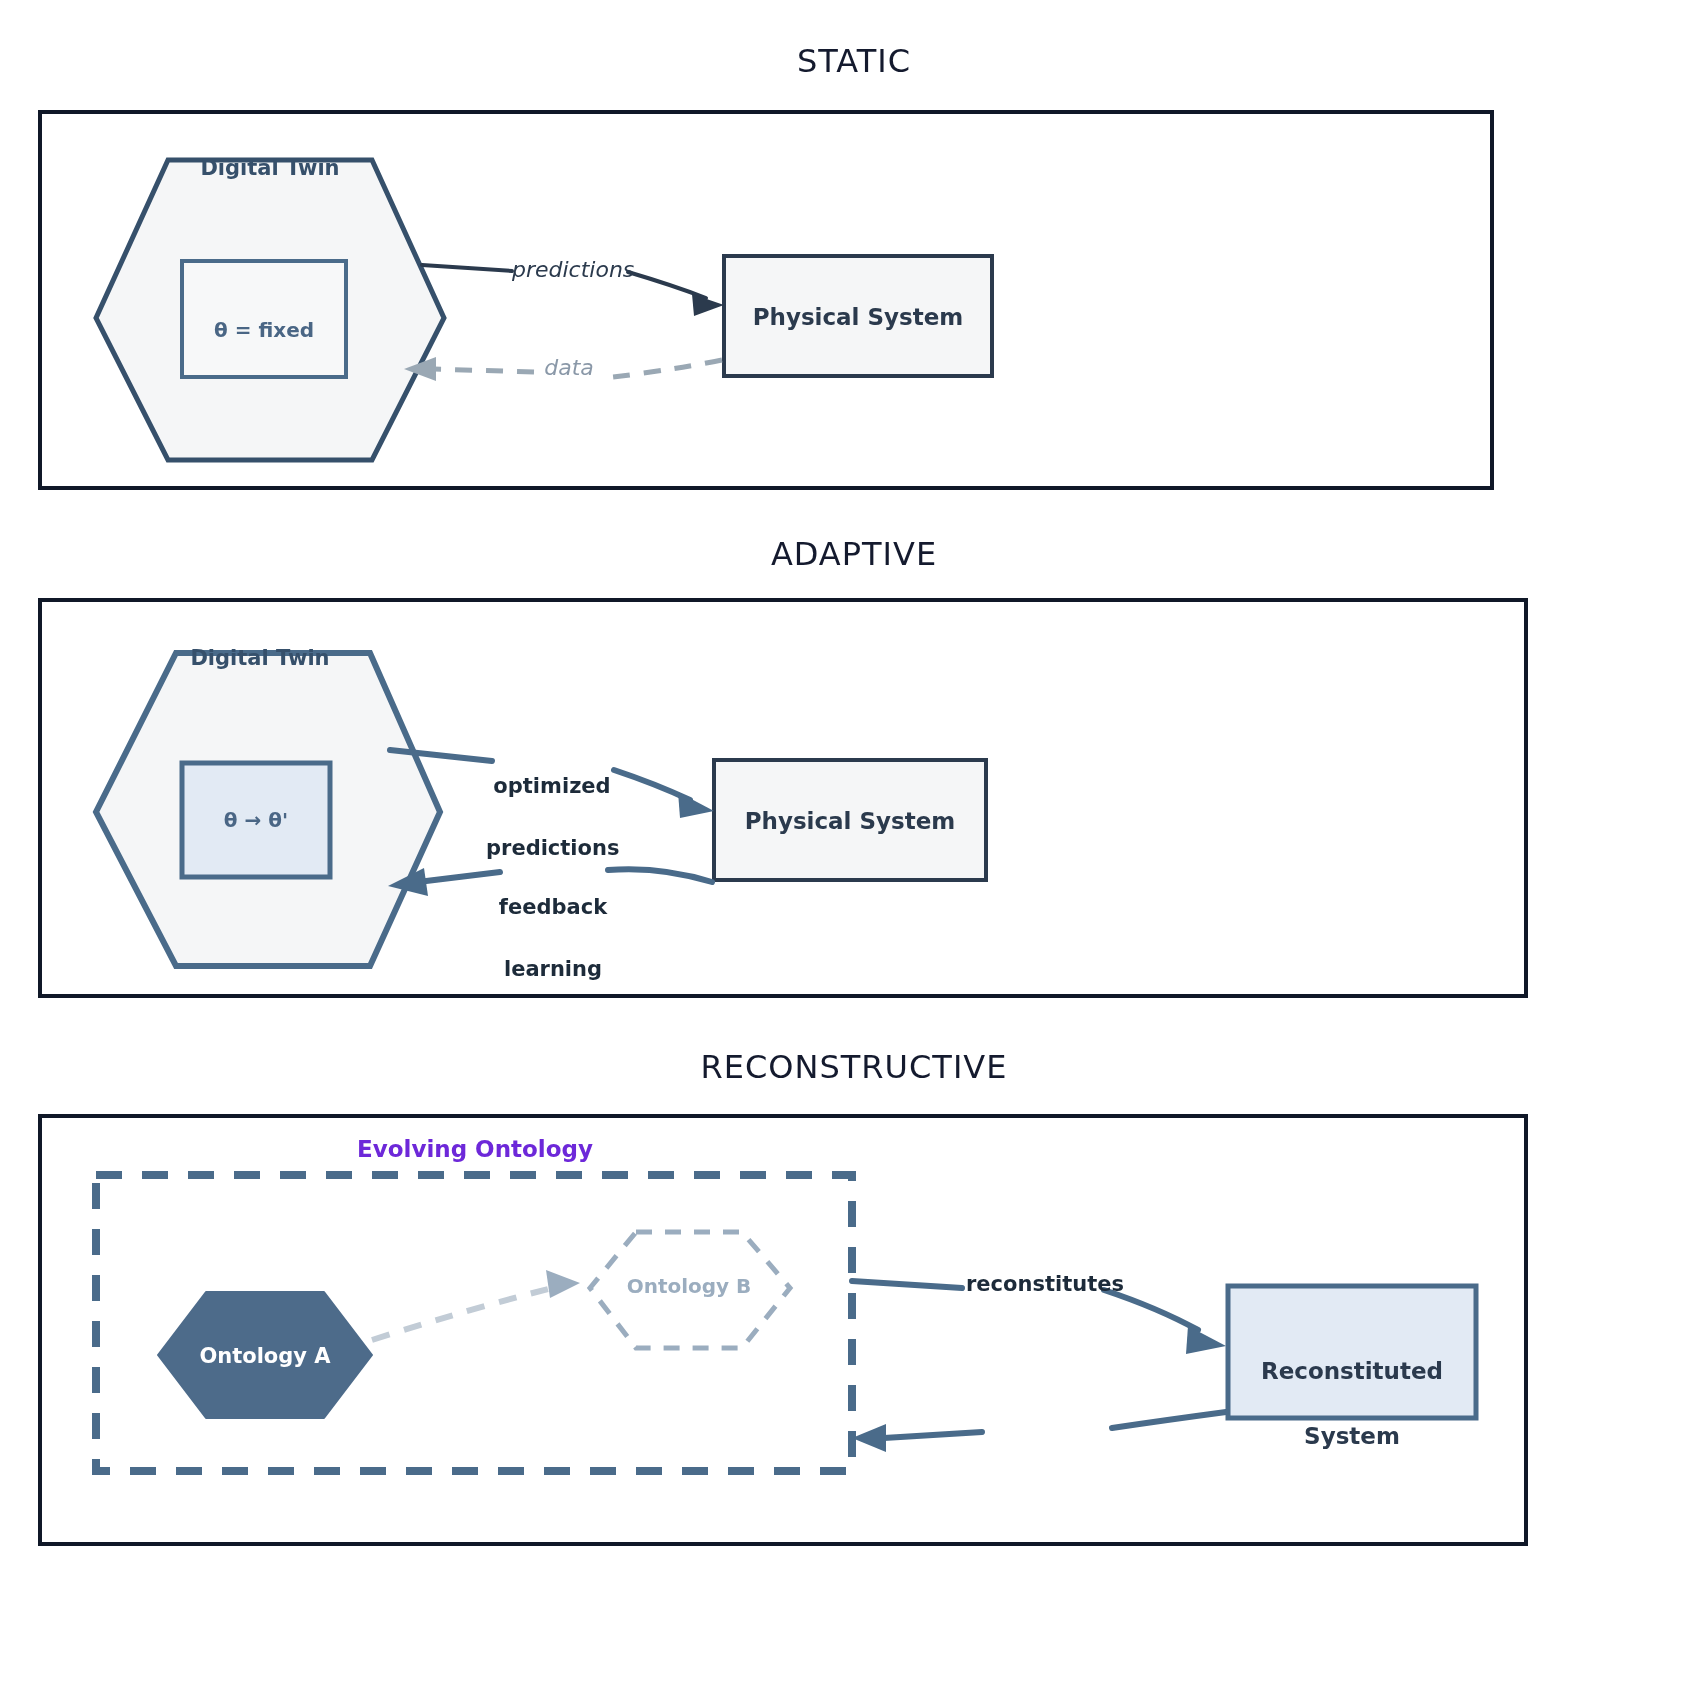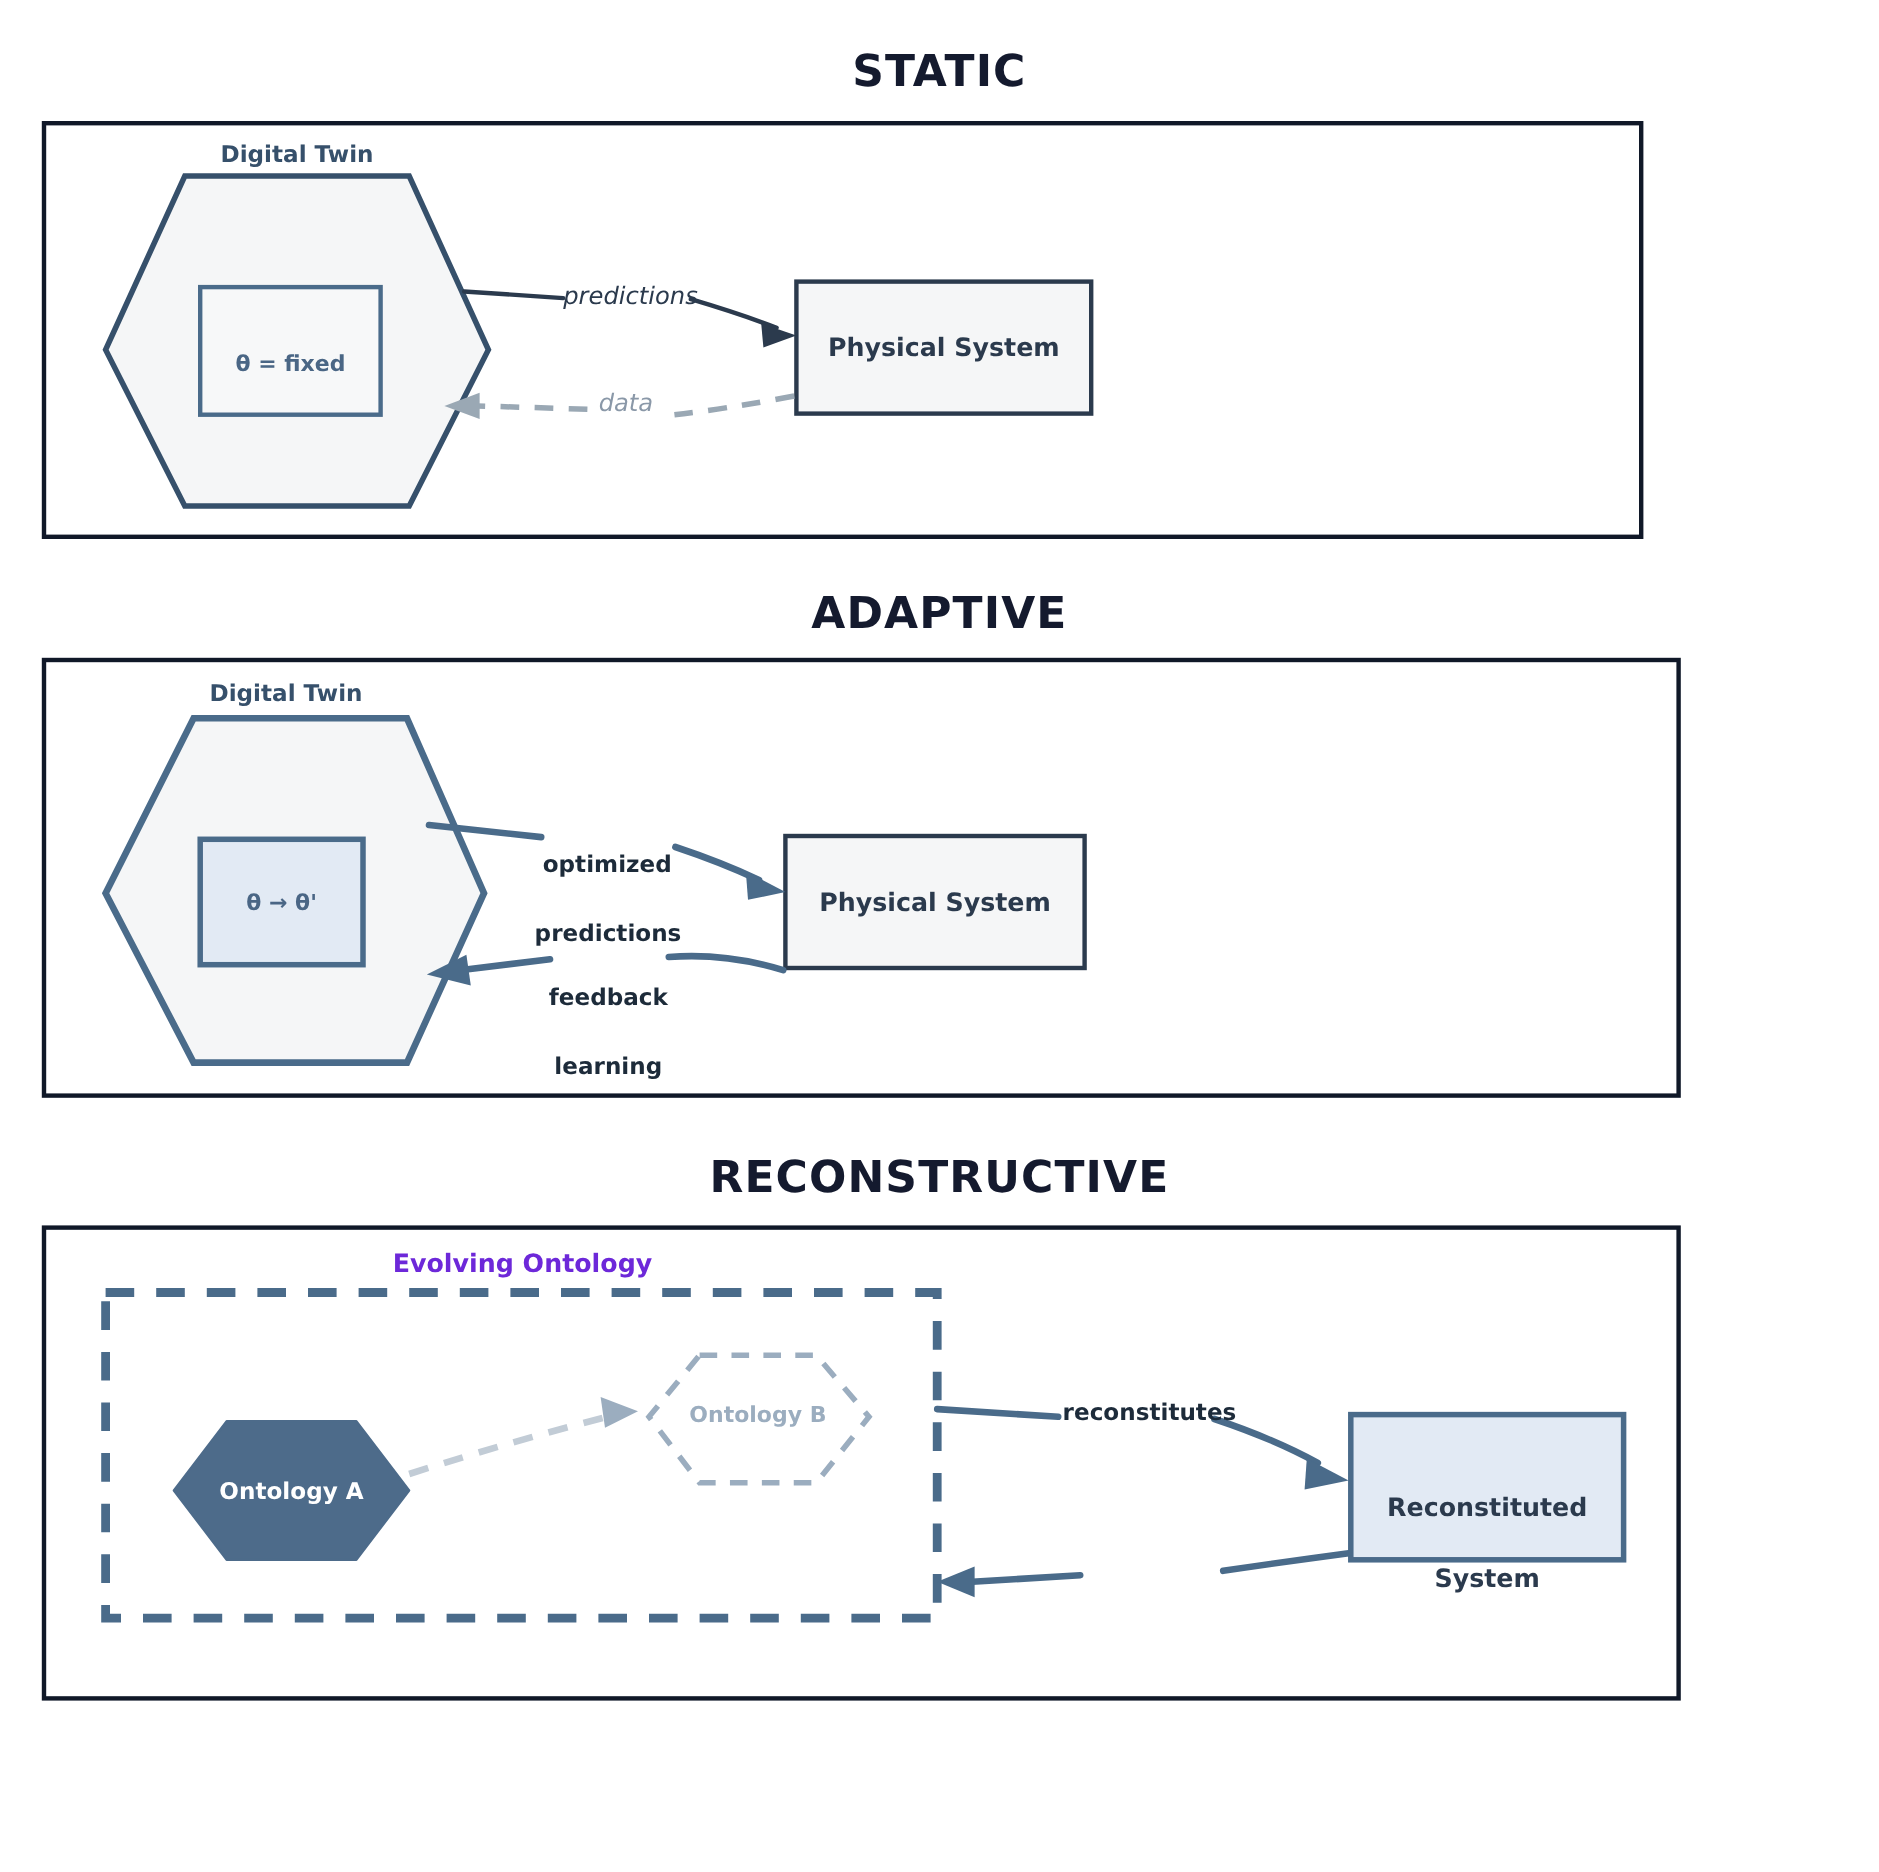--- a/index.html
+++ b/index.html
@@ -18,22 +18,22 @@
     width: 1708px;
     height: 1702px;
     background: #ffffff;
   }
   .panel-title {
     position: absolute;
     width: 100%;
     left: 0;
     text-align: center;
     font-family: "DejaVu Sans", sans-serif;
-    font-size: 40px;
-    font-weight: 700;
+    font-size: 32px;
+    font-weight: 400;
     letter-spacing: 1px;
     color: #141a2e;
   }
   .panel-box {
     position: absolute;
     border: 4px solid #101828;
     background: #ffffff;
     box-sizing: border-box;
   }
   svg.layer {
@@ -46,20 +46,21 @@
     position: absolute;
     font-family: "DejaVu Sans", sans-serif;
     text-align: center;
     white-space: pre;
     line-height: 1.18;
   }
   .lbl-shape-title {
     font-size: 21px;
     font-weight: bold;
     color: #36506b;
+    margin-top: 28px;
   }
   .lbl-box-title {
     font-size: 23px;
     font-weight: bold;
     color: #2b3a4d;
   }
   .lbl-param {
     font-size: 20px;
     font-weight: bold;
     color: #4a6685;

